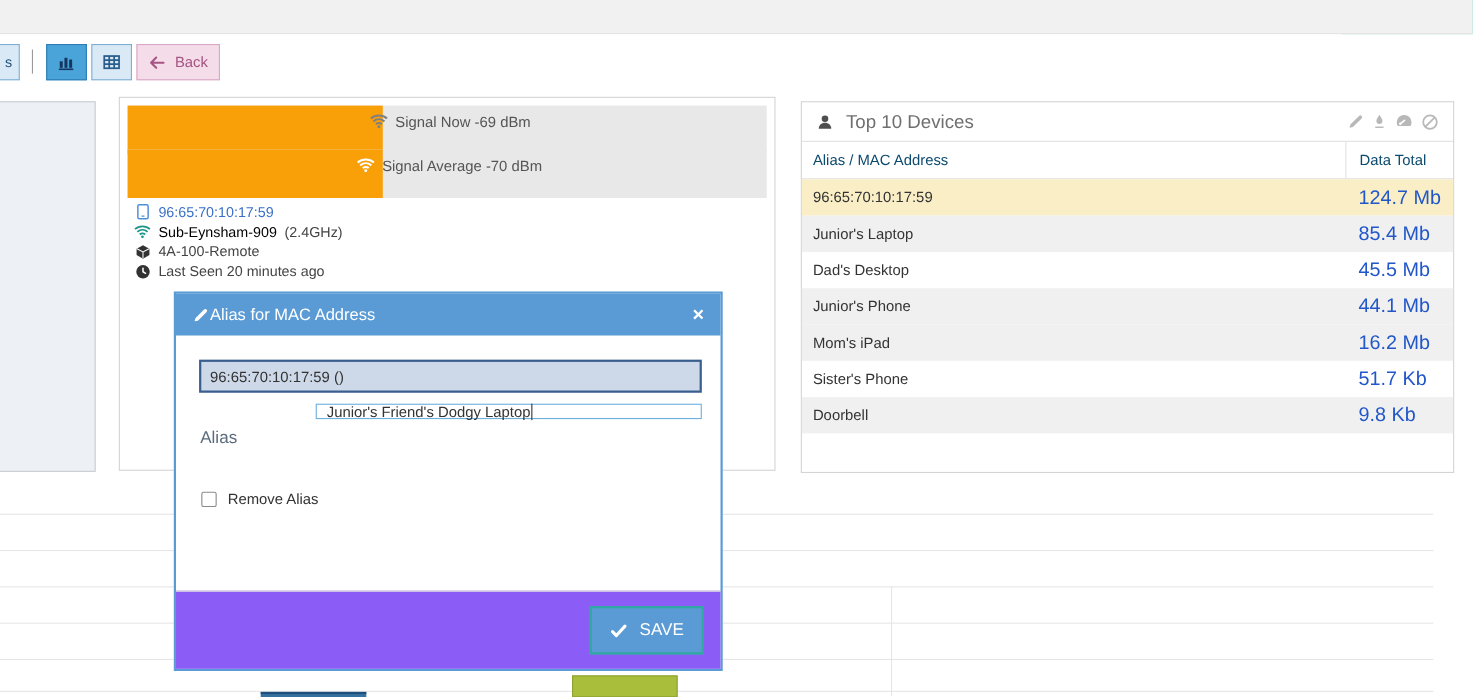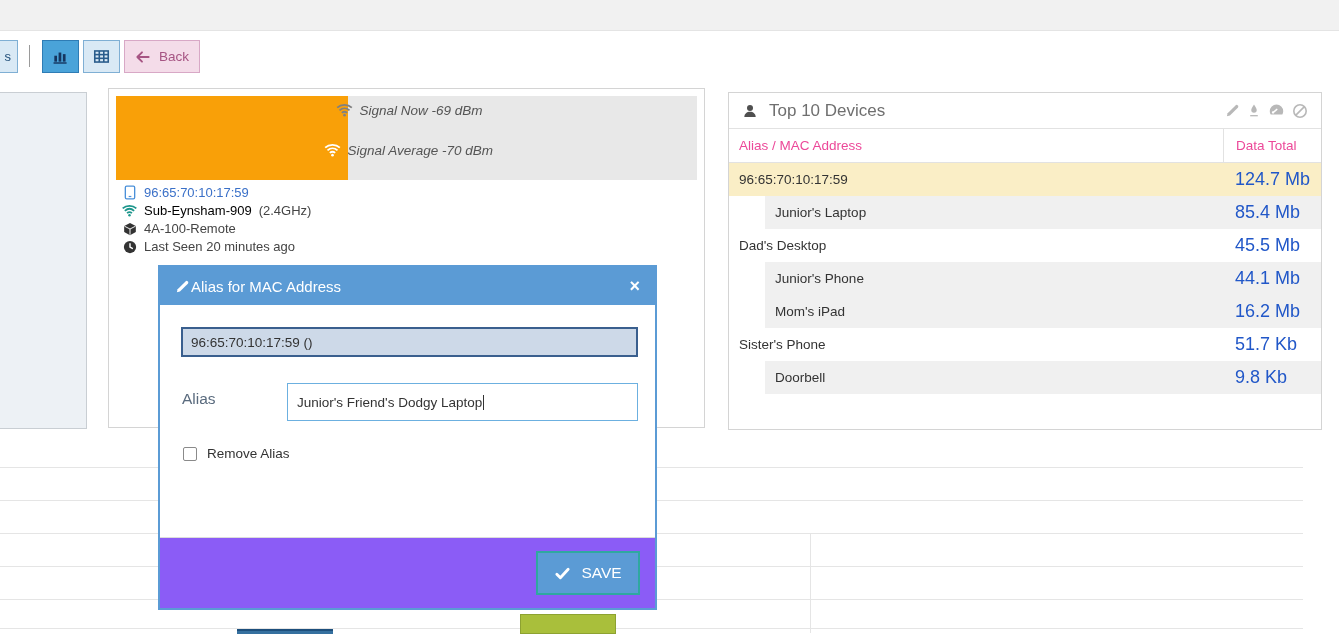--- a/index.html
+++ b/index.html
@@ -22,61 +22,61 @@
   .gl { position:absolute; left:0; width:1303px; height:1px; background:#e5e5e5; z-index:1; }
   .glv { position:absolute; left:810px; top:533px; width:1px; height:100px; background:#e5e5e5; z-index:1; }
   .bar-navy { position:absolute; left:237px; top:629px; width:96px; height:5px; background:#35709f; border-top:2px solid #1d4f7c; z-index:1; }
   .bar-olive { position:absolute; left:520px; top:614px; width:96px; height:20px; background:#a9bf3b; border:1px solid #8da231; z-index:1; }
 
   
   .left-panel { position:absolute; left:-20px; top:92px; width:107px; height:337px; background:#edf1f5; border:1px solid #c9ced3; z-index:2; }
 
   
   .signal-panel { position:absolute; left:108px; top:88px; width:597px; height:340px; background:#fff; border:1px solid #d4d4d4; z-index:2; }
-  .sig-row { position:absolute; left:7px; right:7px; height:44px; background:#e8e8e8;font-style:italic; }
+  .sig-row { position:absolute; left:7px; right:7px; height:44px; background:#e8e8e8; }
   .sig-row1 { top:7px; } .sig-row2 { top:47px; }
   .sig-fill { position:absolute; left:0; top:0; bottom:0; width:40%; background:#f9a008; }
   .sig-label { position:absolute; top:0; height:28px; display:flex; align-items:center; gap:6px; font-size:13.5px; color:#555; white-space:nowrap; }
   .sig-label1 { left:calc(40% - 12px); } .sig-label1 .wifi { color:#808080; }
   .sig-label2 { left:calc(40% - 24px); } .sig-label2 .wifi { color:#ffffff; }
 
   .device-info { position:absolute; left:13px; top:95px; font-size:13px; color:#444; }
   .di-row { display:flex; align-items:center; gap:7px; height:17px; margin-bottom:1px; white-space:nowrap; }
   .di-ic { width:15px; display:flex; justify-content:center; }
   .link-blue { color:#3a70c8; cursor:pointer; }
   .link-teal { color:#000000; cursor:pointer; }
 
   
   .modal { position:absolute; left:158px; top:265px; width:499px; height:345px; background:#fff; border:2px solid #5b9bd5; z-index:10; }
   .modal-header { position:absolute; left:0; top:0; width:100%; height:38px; background:#5b9bd5; color:#fff; display:flex; align-items:center; gap:1px; padding:0 15px; font-size:15px; }
   .modal-close { margin-left:auto; font-size:18px; font-weight:bold; cursor:pointer; line-height:1; }
   .mac-box { position:absolute; left:21px; top:60px; width:457px; height:30px; background:#cdd9e8; border:2px solid #3a5f8e; display:flex; align-items:center; padding-left:8px; font-size:13.5px; color:#333; }
   .alias-label { position:absolute; left:22px; top:123px; font-size:15.5px; color:#5a6b7e; }
-  .alias-input { position:absolute; left:127px; top:116px; width:351px; height:38px; background:#fff; border:1px solid #6cb0e0; display:flex; align-items:center; padding-left:9px; font-size:13.5px; color:#333; cursor:text; }
+  .alias-input { position:absolute; left:127px; top:100px; width:351px; height:14px; background:#fff; border:1px solid #6cb0e0; display:flex; align-items:center; padding-left:9px; font-size:13.5px; color:#333; cursor:text; }
   .caret { display:inline-block; width:1px; height:15px; background:#333; margin-left:1px; }
   .remove-row { position:absolute; left:23px; top:179px; display:flex; align-items:center; gap:10px; }
   .checkbox { width:14px; height:14px; background:#fff; border:1.5px solid #8a8a8a; border-radius:2px; cursor:pointer; }
   .remove-label { font-size:13.5px; color:#333; }
   .modal-footer { position:absolute; left:0; bottom:0; width:100%; height:71px; background:#8b5cf6; border-top:1px solid #dcdcdc; }
   .save-btn { position:absolute; right:15px; top:13px; width:104px; height:44px; background:#5b9bd5; border:2px solid #2fa8a0; color:#fff; display:flex; align-items:center; justify-content:center; gap:10px; font-size:15.5px; cursor:pointer; }
 
   
   .devices-panel { position:absolute; left:728px; top:92px; width:594px; height:338px; background:#fff; border:1px solid #d4d4d4; z-index:2; }
   .dp-header { height:36px; display:flex; align-items:center; padding:0 13px; border-bottom:1px solid #e2e2e2; }
   .dp-title { font-size:17px; color:#6f6f6f; margin-left:11px; }
   .dp-actions { margin-left:auto; display:flex; align-items:center; gap:7px; color:#b8b8b8; }
   .dp-actions span { display:flex; cursor:pointer; }
-  .dp-colheader { height:34px; display:flex; border-bottom:1px solid #e2e2e2; font-size:13.5px; color:#ec4899; }
+  .dp-colheader { height:34px; display:flex; border-bottom:1px solid #e2e2e2; font-size:13.5px; color:#0c4a6e; }
   .dp-colheader .name-col { flex:1; display:flex; align-items:center; padding-left:10px; }
   .dp-colheader .data-col { width:98px; display:flex; align-items:center; padding-left:12px; border-left:1px solid #e2e2e2; }
   .dp-row { height:33px; display:flex; align-items:center; }
   .dp-row .name { flex:1; padding-left:10px; font-size:13.5px; color:#333; }
   .dp-row .total { width:98px; padding-left:12px; font-size:18px; color:#2157c8; }
   .dp-row.hl { background:#faeec6; }
-  .dp-row.alt { background:#f0f0f0;margin-left:36px; }
+  .dp-row.alt { background:#f0f0f0; }
 
   .person-ic { color:#4f4f4f; display:flex; }
   svg { display:block; }
 </style>
 </head>
 <body>
 
 <div id="canvas">
 
   <div class="gl" style="top:467px"></div>

